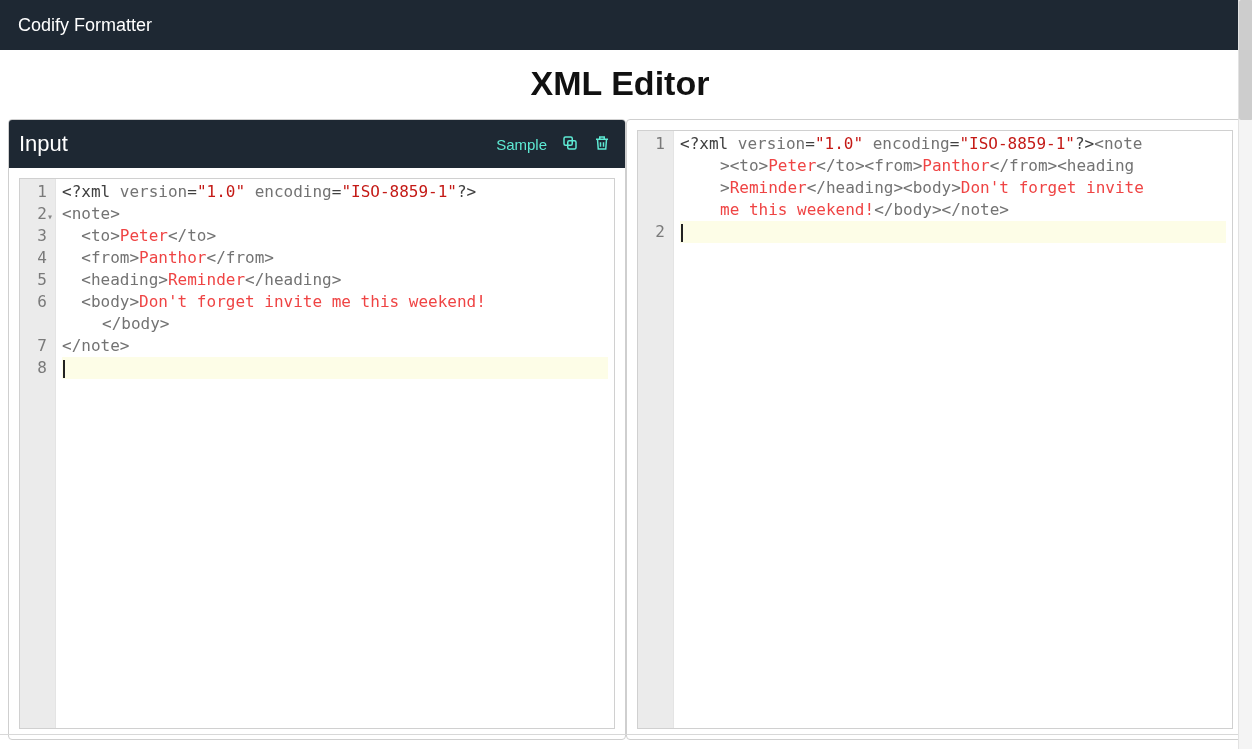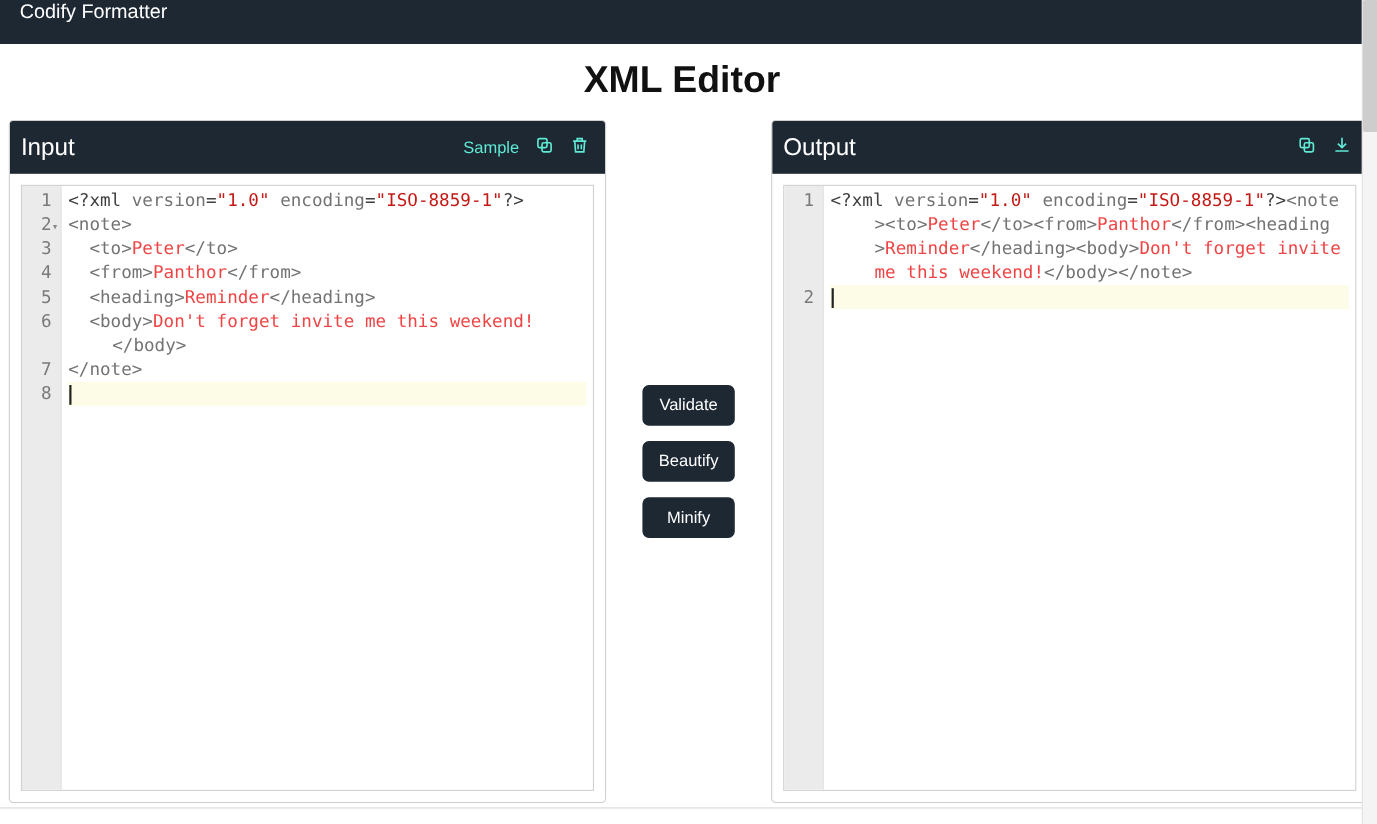--- a/index.html
+++ b/index.html
@@ -6,36 +6,37 @@
   body {
     font-family: -apple-system, "Segoe UI", Arial, sans-serif;
     background: #ffffff;
     width: 1252px;
     height: 749px;
     overflow: hidden;
   }
   .topbar {
     background: #1e2833;
     color: #ffffff;
-    height: 40px;
-    display: flex;
+    height: 50px;
+    display: flex;
+    align-items: center;
     padding: 0 18px;
     font-size: 18px;
     font-weight: 400;
   }
   .page-title {
     text-align: center;
     font-size: 34px;
     font-weight: 600;
     padding: 14px 12px 16px 0;
     color: #111;
   }
   .workspace {
     display: flex;
-    gap: 27px;
+    gap: 0;
     padding: 0 8px 10px 8px;
     height: calc(749px - 50px - 68px);
   }
   .panel {
     flex: 1;
     display: flex;
     flex-direction: column;
     border: 1px solid #cfcfcf;
     border-radius: 4px;
     overflow: hidden;
@@ -194,46 +195,22 @@
           <div class="ln">5</div>
           <div class="ln">6</div>
           <div class="ln">&nbsp;</div>
           <div class="ln">7</div>
           <div class="ln">8</div>
         </div>
       <div class="code" id="input-code"><span class="row"><span class="t-pi">&lt;?xml </span><span class="t-tag">version</span><span class="t-pi">=</span><span class="t-str">"1.0"</span><span class="t-pi"> </span><span class="t-tag">encoding</span><span class="t-pi">=</span><span class="t-str">"ISO-8859-1"</span><span class="t-pi">?&gt;</span></span><span class="row"><span class="t-tag">&lt;note&gt;</span></span><span class="row"><span class="t-text">  </span><span class="t-tag">&lt;to&gt;</span><span class="t-text">Peter</span><span class="t-tag">&lt;/to&gt;</span></span><span class="row"><span class="t-text">  </span><span class="t-tag">&lt;from&gt;</span><span class="t-text">Panthor</span><span class="t-tag">&lt;/from&gt;</span></span><span class="row"><span class="t-text">  </span><span class="t-tag">&lt;heading&gt;</span><span class="t-text">Reminder</span><span class="t-tag">&lt;/heading&gt;</span></span><span class="row"><span class="t-text">  </span><span class="t-tag">&lt;body&gt;</span><span class="t-text">Don't forget invite me this weekend!</span></span><span class="wraprow"><span class="t-tag">&lt;/body&gt;</span></span><span class="row"><span class="t-tag">&lt;/note&gt;</span></span><span class="row hl"><span class="cursor"></span></span></div>
     </div>
   </div>
 
-  <div class="center-col">
-    <button class="action-btn">Validate</button>
-    <button class="action-btn">Beautify</button>
-    <button class="action-btn">Minify</button>
-  </div>
 
   <div class="panel">
-    <div class="panel-header">
-      <span>Output</span>
-      <span class="spacer"></span>
-      <span class="hdr-btn">
-        <span>
-          <svg viewBox="0 0 24 24" fill="none" stroke="currentColor" stroke-width="2">
-              <rect x="9" y="9" width="11" height="11" rx="2"></rect>
-              <rect x="4" y="4" width="11" height="11" rx="2"></rect>
-            </svg>
-        </span>
-      </span>
-      <span class="hdr-btn">
-        <span>
-          <svg viewBox="0 0 24 24" fill="none" stroke="currentColor" stroke-width="2">
-              <path d="M12 3v12M7 10l5 5 5-5M4 19h16"></path>
-            </svg>
-        </span>
-      </span>
-    </div>
     <div class="editor">
       <div class="gutter" id="output-gutter">
           <div class="ln">1</div>
           <div class="ln">&nbsp;</div>
           <div class="ln">&nbsp;</div>
           <div class="ln">&nbsp;</div>
           <div class="ln">2</div>
         </div>
       <div class="code" id="output-code"><span class="row"><span class="t-pi">&lt;?xml </span><span class="t-tag">version</span><span class="t-pi">=</span><span class="t-str">"1.0"</span><span class="t-pi"> </span><span class="t-tag">encoding</span><span class="t-pi">=</span><span class="t-str">"ISO-8859-1"</span><span class="t-pi">?&gt;</span><span class="t-tag">&lt;note</span></span><span class="wraprow"><span class="t-tag">&gt;&lt;to&gt;</span><span class="t-text">Peter</span><span class="t-tag">&lt;/to&gt;&lt;from&gt;</span><span class="t-text">Panthor</span><span class="t-tag">&lt;/from&gt;&lt;heading</span></span><span class="wraprow"><span class="t-tag">&gt;</span><span class="t-text">Reminder</span><span class="t-tag">&lt;/heading&gt;&lt;body&gt;</span><span class="t-text">Don't forget invite</span></span><span class="wraprow"><span class="t-text">me this weekend!</span><span class="t-tag">&lt;/body&gt;&lt;/note&gt;</span></span><span class="row hl"><span class="cursor"></span></span></div>
     </div>

